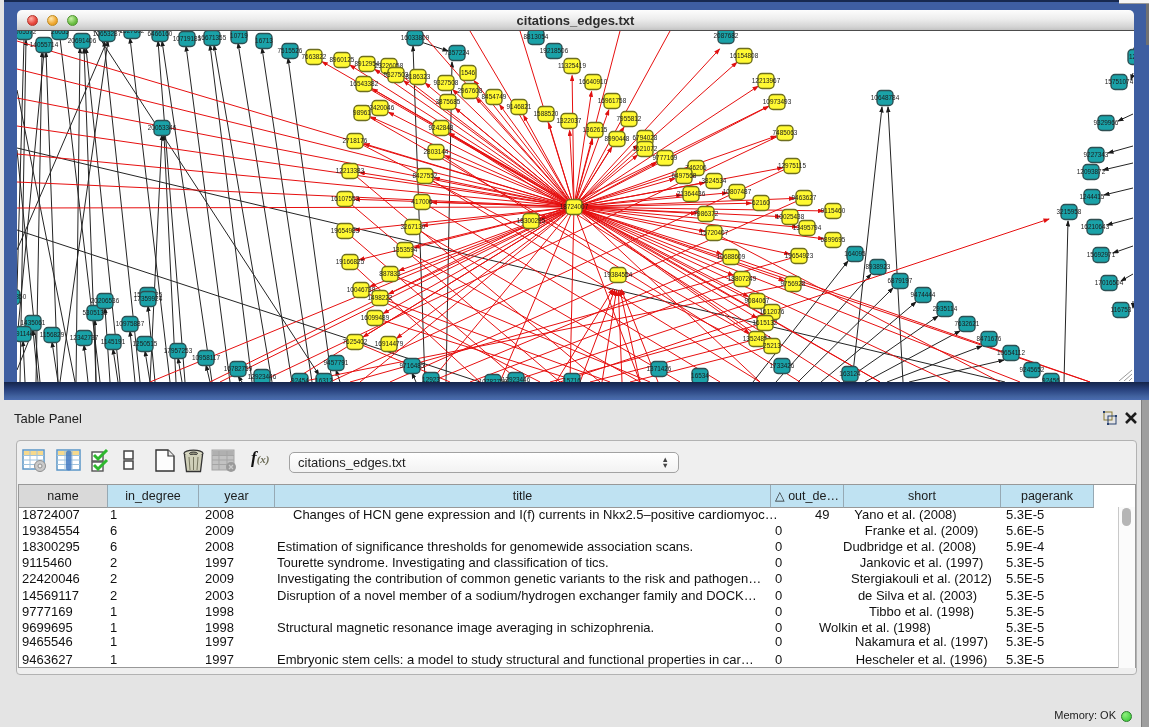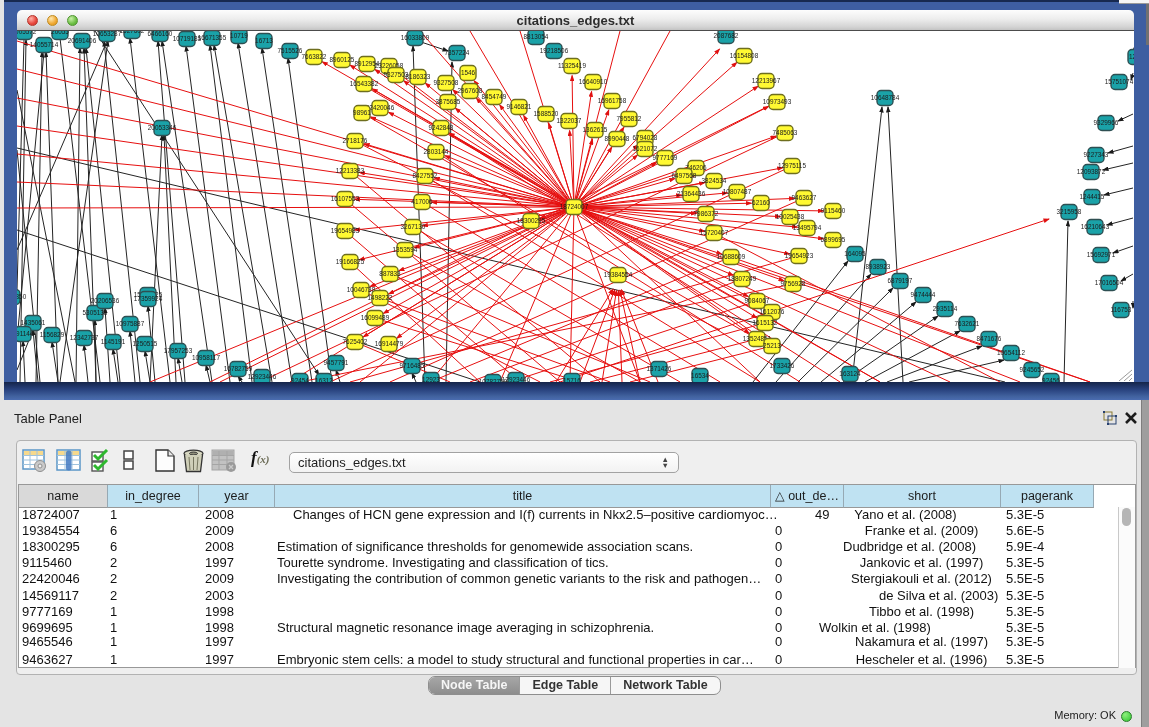--- a/index.html
+++ b/index.html
@@ -678,22 +678,23 @@
           <span style="left:186px">2009</span>
 <span style="left:258px;width:486px">Investigating the contribution of common genetic variants to the risk and pathogen…</span>
           <span style="left:756px">0</span>
 <span style="left:824px;width:157px;text-align:center">Stergiakouli et al. (2012)</span>
           <span style="left:987px">5.5E-5</span>
         </div>
 <div class="trow" style="top:102.5px">
 <span style="left:3px">14569117</span>
           <span style="left:91px">2</span>
           <span style="left:186px">2003</span>
-          <span style="left:756px">0</span>
-<span style="left:860px;width:157px;text-align:left">de Silva et al. (2003)</span>
+<span style="left:258px;width:486px">Disruption of a novel member of a sodium/hydrogen exchanger family and DOCK…</span>
+          <span style="left:756px">0</span>
+<span style="left:820px;width:157px;text-align:center">de Silva et al. (2003)</span>
           <span style="left:987px">5.3E-5</span>
         </div>
 <div class="trow" style="top:118.6px">
 <span style="left:3px">9777169</span>
           <span style="left:91px">1</span>
           <span style="left:186px">1998</span>
           <span style="left:756px">0</span>
 <span style="left:824px;width:157px;text-align:center">Tibbo et al. (1998)</span>
           <span style="left:987px">5.3E-5</span>
         </div>
@@ -720,23 +721,16 @@
           <span style="left:186px">1997</span>
 <span style="left:258px;width:486px">Embryonic stem cells: a model to study structural and functional properties in car…</span>
           <span style="left:756px">0</span>
 <span style="left:824px;width:157px;text-align:center">Hescheler et al. (1996)</span>
           <span style="left:987px">5.3E-5</span>
         </div>
       <div id="vsb">
           <div class="th"></div>
         </div>
     </div>
-  </div>
-  <div id="tabs">
-    <div class="sel">Node Table</div>
-      <div class="sep"></div>
-      <div>Edge Table</div>
-      <div class="sep"></div>
-      <div>Network Table</div>
   </div>
   <div style="position:absolute;right:0;top:0;width:8px;height:327px;background:#9e9e9e;border-left:1px solid #7e7e7e"></div>
   <div id="mem">Memory: OK</div>
   <div id="memdot"></div>
 </div>
 </body></html>

